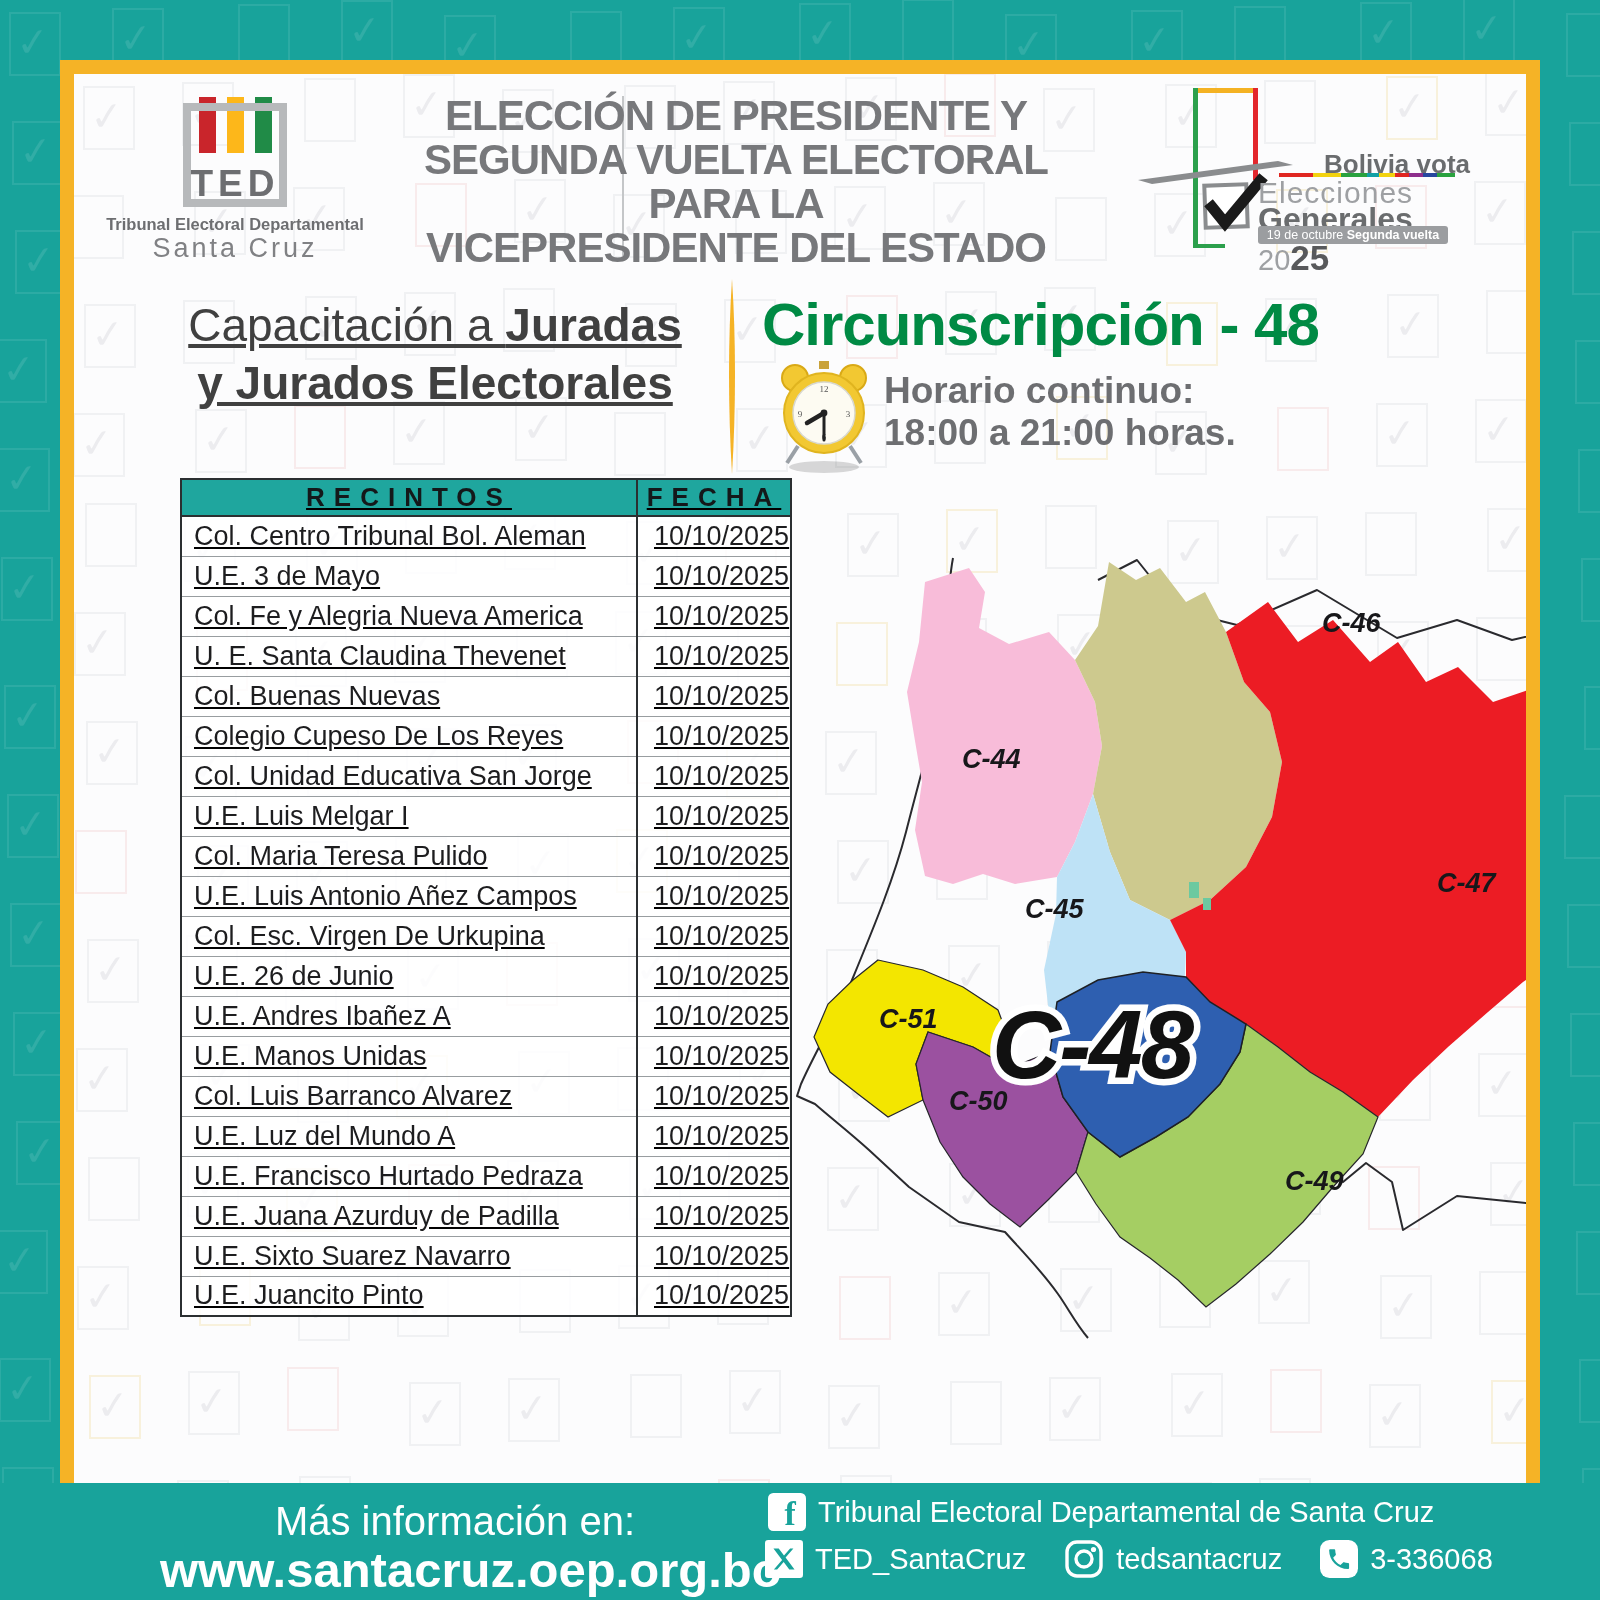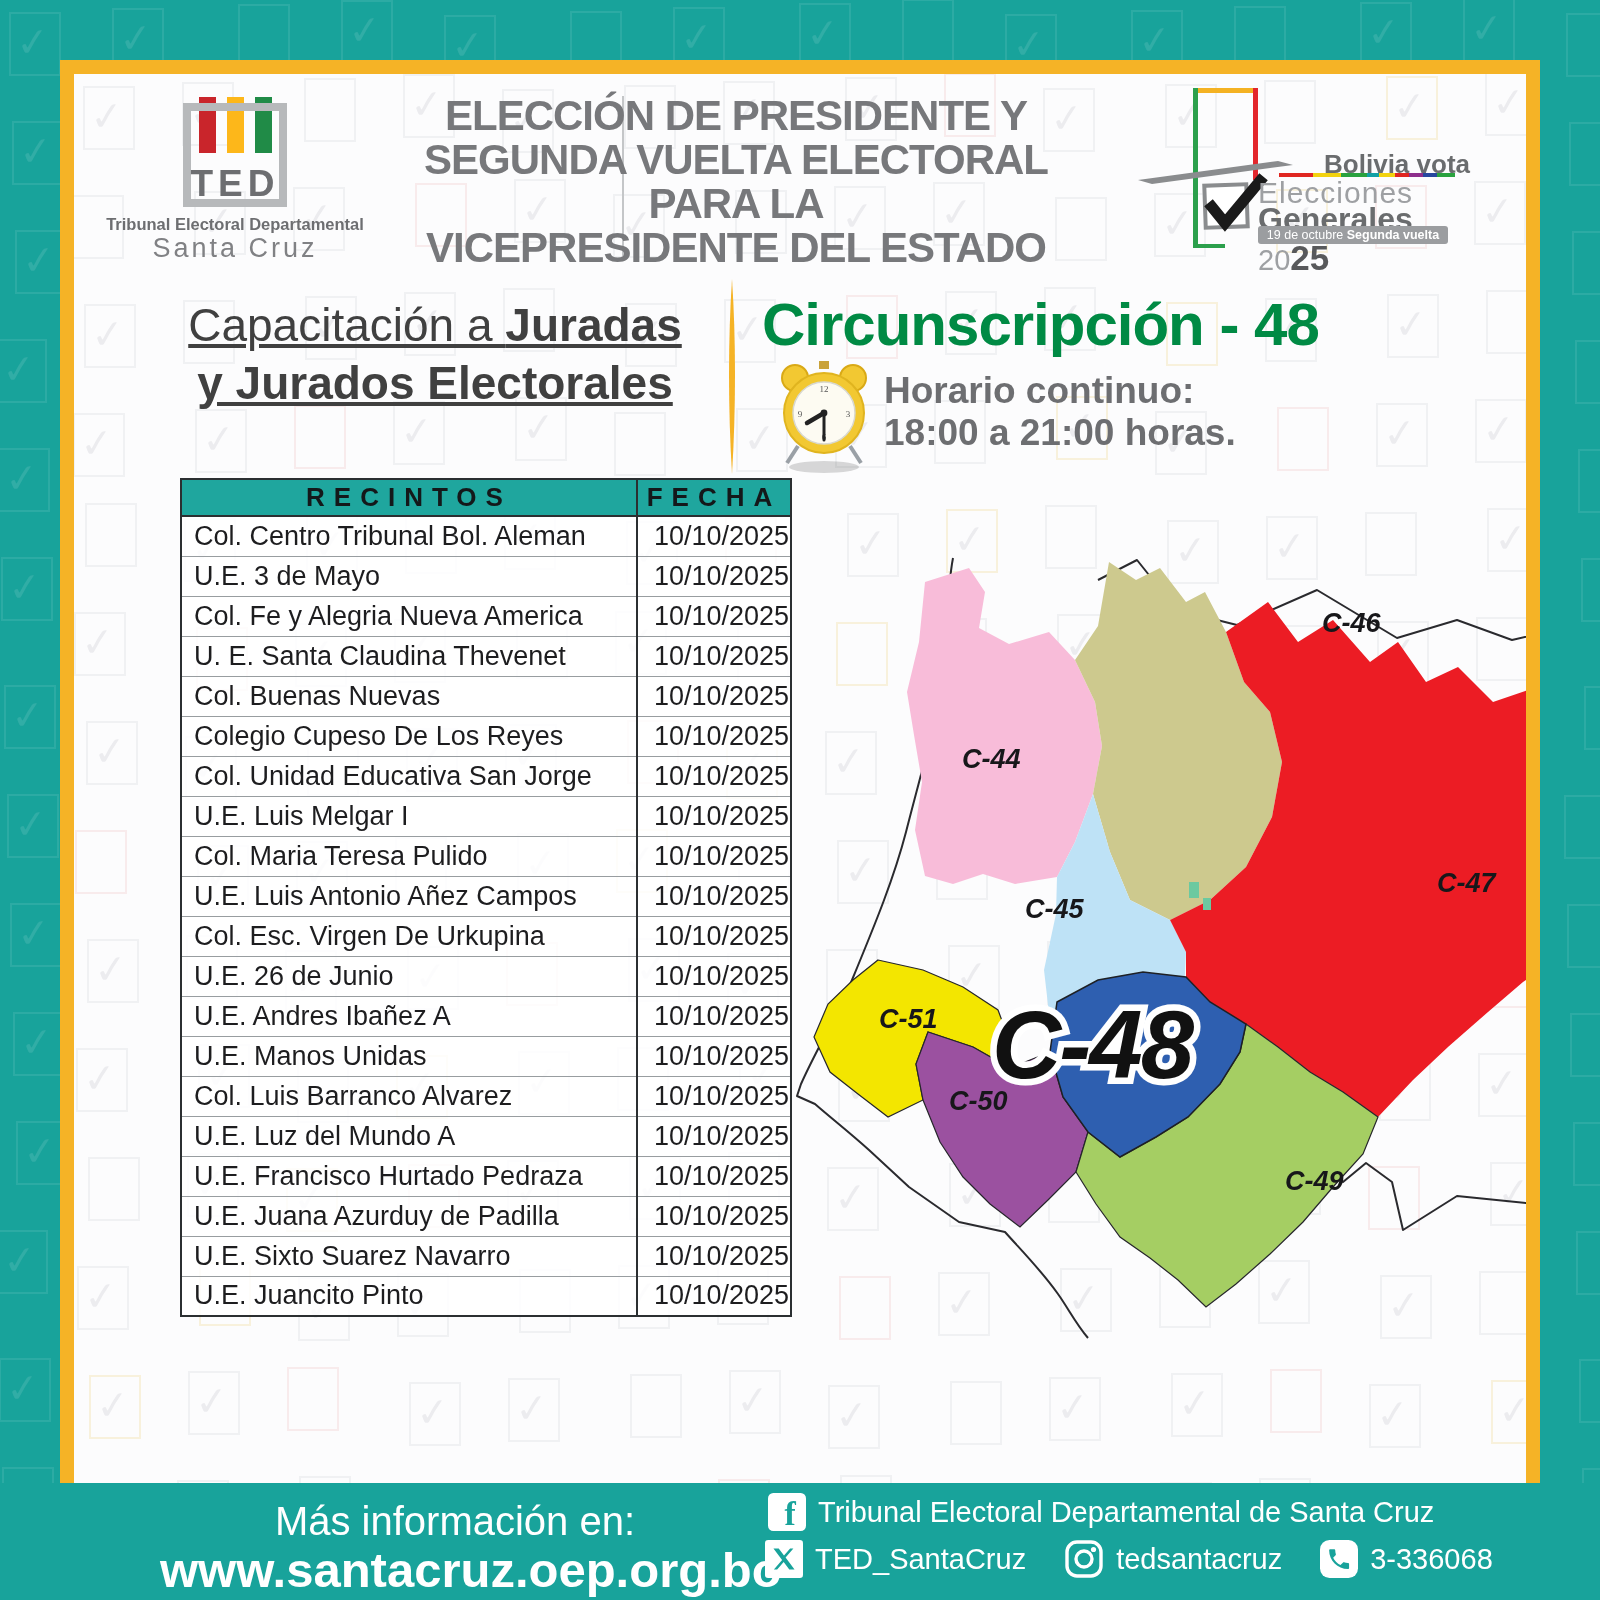--- a/index.html
+++ b/index.html
@@ -42,21 +42,21 @@
   .elog .y25{font-size:35px;font-weight:800;color:#58595B;}
   .elog .banner{position:absolute;left:128px;top:151px;width:190px;height:18px;background:#9B9DA0;border-radius:3px;color:#fff;font-size:12.5px;text-align:center;line-height:18px;}
   .elog .banner b{font-weight:800;}
   .elog .chk{position:absolute;left:73px;top:108px;width:46px;height:46px;background:#fff;border:4px solid #8A8C8E;transform:rotate(-2deg);}
   
   .training{left:66px;top:222px;width:590px;text-align:center;color:#404040;font-size:46px;line-height:58px;text-decoration:underline;}
   .training b{font-weight:800;}
   .circ{left:688px;top:216px;width:680px;font-size:60px;font-weight:800;letter-spacing:-1px;color:var(--heading-green);}
   .sched{left:810px;top:296px;color:#6D6E71;font-weight:800;font-size:37px;line-height:42px;}
   
-  table.recintos{position:absolute;left:106px;top:404px;width:612px;border-collapse:collapse;z-index:3;}
+  table.recintos{position:absolute;left:106px;top:404px;width:612px;border-collapse:collapse;z-index:3;text-decoration:underline;}
   table.recintos th{background:var(--table-header-bg);color:#14181A;font-size:26px;font-weight:800;letter-spacing:9px;height:37px;border:2px solid #2B2F31;}
   table.recintos td{font-size:27px;color:#1D1D1F;height:40px;background:rgba(255,255,255,.85);border:1px solid #989DA0;border-left:2px solid #2B2F31;border-right:2px solid #2B2F31;padding-left:12px;}
   table.recintos td.fecha{text-align:left;padding-left:16px;margin-left:47px;}
   table.recintos tr:last-child td{border-bottom:2px solid #2B2F31;}
   
   .mapwrap{left:683px;top:456px;width:800px;height:920px;z-index:2;}
   .mapwrap svg{width:100%;height:100%;}
   .dlabel{font-family:"Liberation Sans",sans-serif;font-size:27px;font-weight:bold;font-style:italic;fill:#17171A;}
   .dbig{font-family:"Liberation Sans",sans-serif;font-size:96px;font-weight:bold;font-style:italic;fill:#111;stroke:#fff;stroke-width:13px;paint-order:stroke;letter-spacing:-2px;}
   

